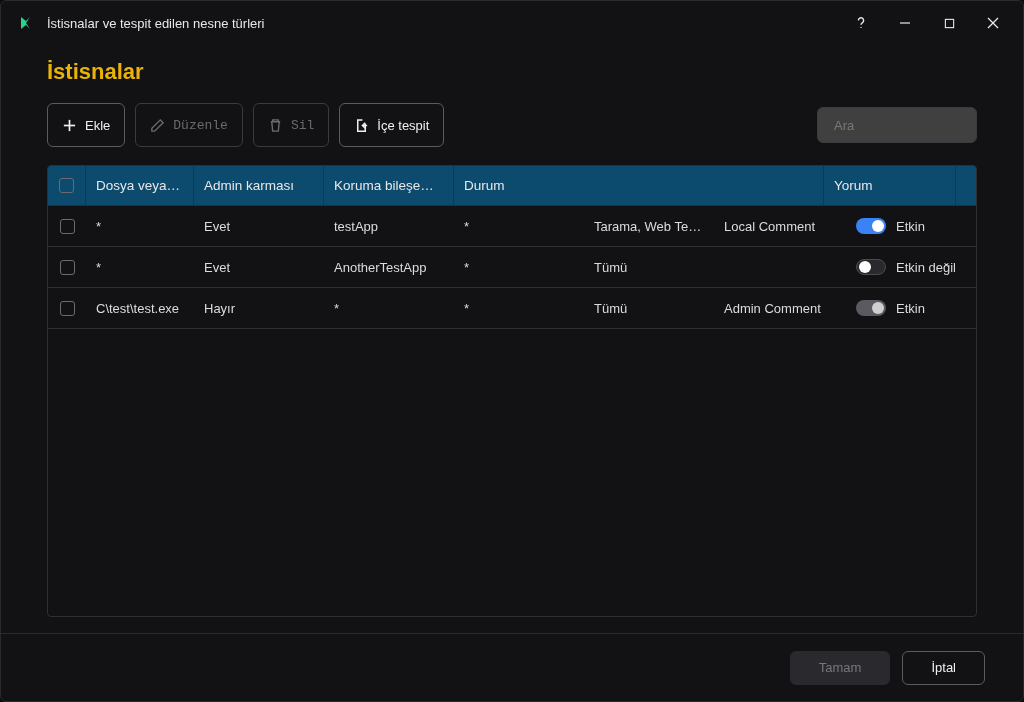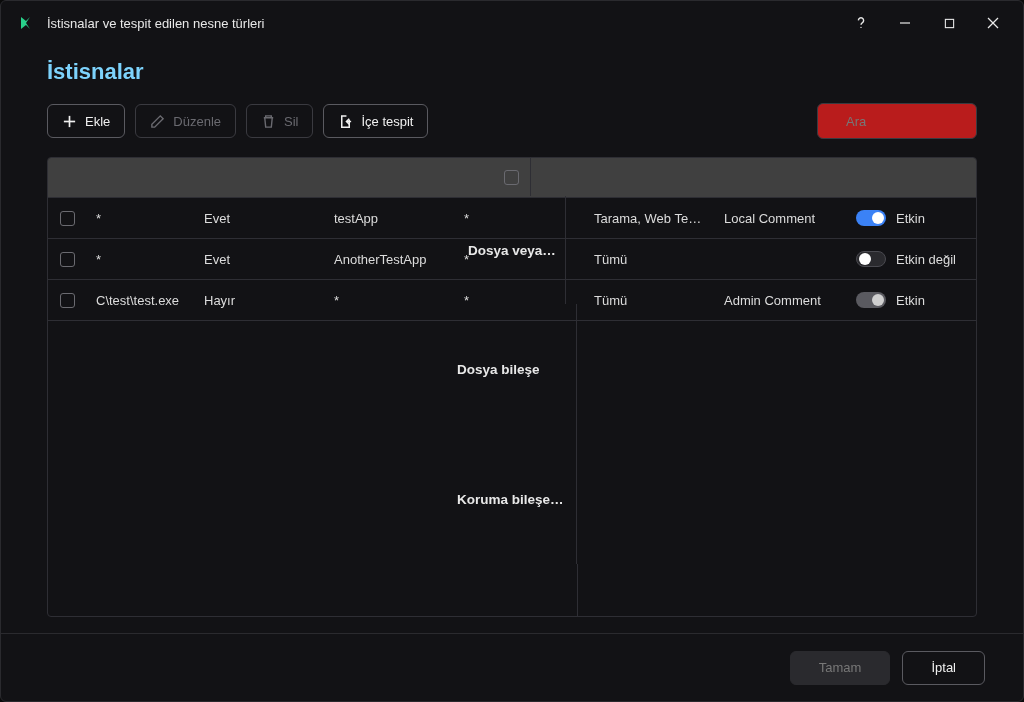--- a/index.html
+++ b/index.html
@@ -44,59 +44,60 @@
     flex: 1;
     padding: 8px 30px 0 30px;
     display: flex;
     flex-direction: column;
     min-height: 0;
   }
   h1.page-title {
     font-size: 22px;
     font-weight: 600;
     margin: 6px 0 18px 16px;
-    color: #7dd3fc;
+    color: #eab308;
   }
   .toolbar {
     display: flex;
     align-items: center;
     gap: 10px;
     margin-bottom: 18px;
     padding: 0 16px;
   }
   .btn {
     display: flex;
     align-items: center;
     gap: 8px;
-    height: 34px;
+    height: 44px;
     padding: 0 14px;
     border: 1px solid #5a5a60;
     border-radius: 6px;
     background: transparent;
     color: #f0f0f0;
     font-size: 13px;
     cursor: pointer;
     font-weight: 500;
   }
   .btn.disabled {
     color: #6a6a70;
     border-color: #3a3a40;
     cursor: default;
+    font-family: Liberation Mono, monospace;
   }
   .btn.disabled svg { stroke: #6a6a70; }
   .btn svg { stroke: #f0f0f0; }
   .spacer { flex: 1; }
   .search {
     display: flex;
     align-items: center;
     gap: 6px;
     height: 36px;
     width: 160px;
-    padding: 0 22px;
-    background: #b91c1c;
+    padding: 0 10px;
+    background: #404040;
     border: 1px solid #3a3a40;
     border-radius: 6px;
   }
   .search input {
     flex: 1;
     background: transparent;
     border: none;
     outline: none;
     color: #e8e8e8;
     font-size: 13px;
@@ -112,24 +113,23 @@
     margin: 0 16px 16px 16px;
     min-height: 0;
   }
   .thead, .trow {
     display: flex;
     align-items: center;
     border-bottom: 1px solid #2e2e34;
   }
   .thead {
     height: 40px;
-    background: #404040;
-    font-weight: 700;
+    background: #0c4a6e;
+    font-weight: 400;
     font-size: 13.5px;
-    flex-direction: column;
   }
   .thead .cell { border-right: 1px solid #2e2e34; height: 100%; display:flex; align-items:center; }
   .thead .cell:last-child { border-right: none; }
   .trow {
     height: 41px;
     font-size: 13px;
     color: #dcdcdc;
   }
   .cell {
     padding: 0 10px;
@@ -275,21 +275,21 @@
         <input type="text" placeholder="Ara" style="">
       </div>
     </div>
 
     <div class="table-wrap">
       <div class="thead">
         <div class="cell c-chk">
             <div class="chk"></div>
           </div>
         <div class="cell c0">Dosya veya…</div>
-        <div class="cell c3">Dosya bileşe</div>
+        <div class="cell c3">Admin karması</div>
         <div class="cell c4">Koruma bileşe…</div>
         <div class="cell c6">Durum</div>
         <div class="cell c5">Yorum</div>
         <div class="cell c-tail"></div>
       </div>
       <div class="tbody" id="tbody">
           <div class="trow">
             <div class="cell c-chk">
               <div class="chk"></div>
             </div>

